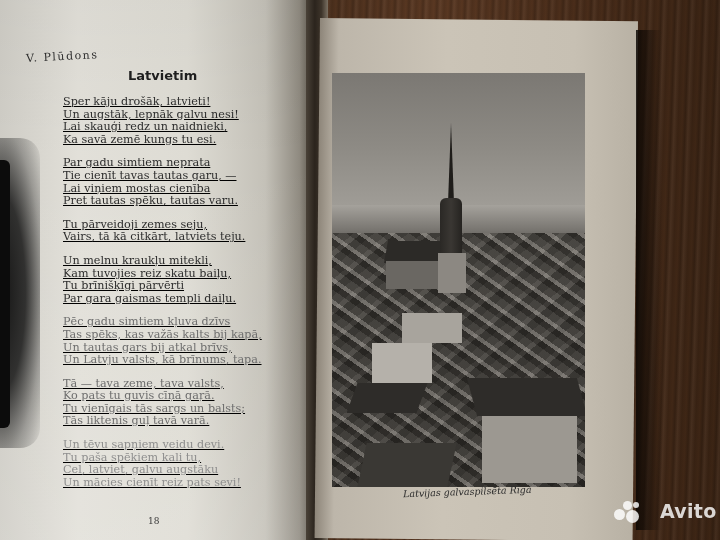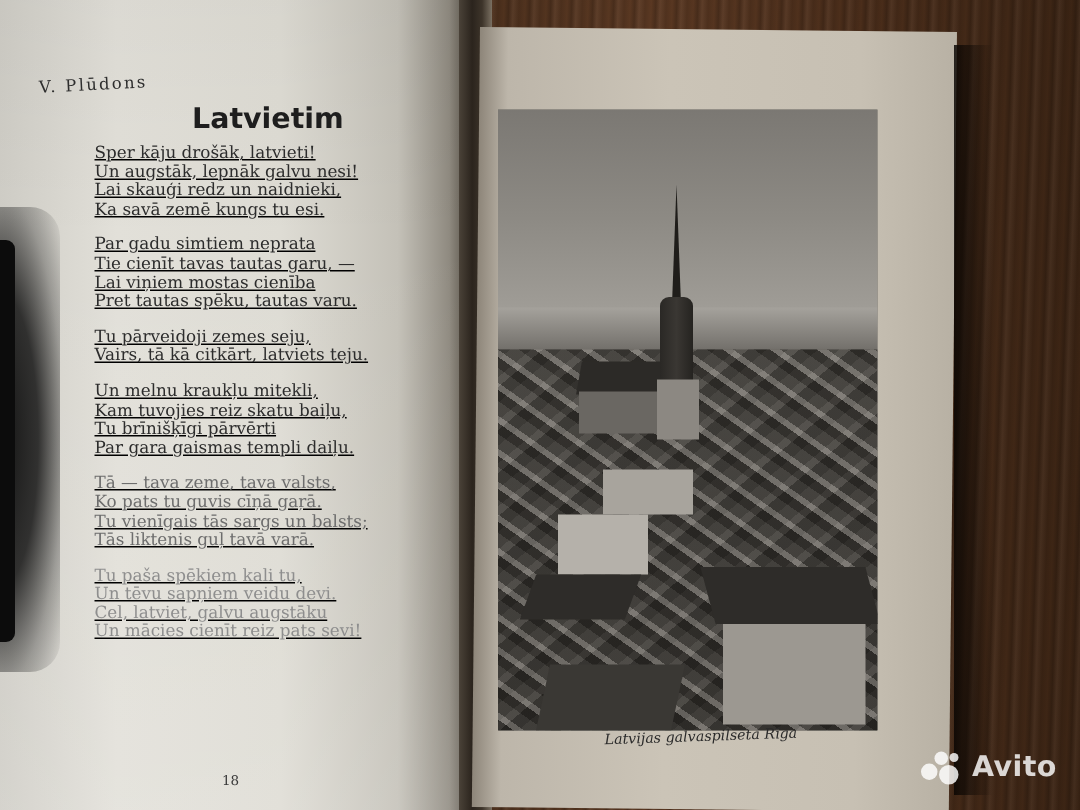--- a/index.html
+++ b/index.html
@@ -39,21 +39,21 @@
     background:#0c0c0c; border-radius:0 6px 6px 0;
   }
   .author {
     position:absolute; left:26px; top:50px;
     font-size:11px; letter-spacing:1.5px; color:#2e2e2e;
     transform: rotate(-3deg);
   }
   .poem-title {
     position:absolute; left:128px; top:68px;
     font-family: "DejaVu Sans", "Liberation Sans", sans-serif;
-    font-weight:bold; font-size:19px; color:#1e1e1e;
+    font-weight:bold; font-size:13px; color:#1e1e1e;
   }
   .poem {
     position:absolute; left:63px; top:96px; width:240px;
   }
   .stanza { margin-bottom:11px;text-decoration:underline; }
   .line {
     display:block; font-size:11.2px; line-height:12.6px; color:#2c2c2c;
     white-space:nowrap;
   }
   .stanza.faded .line { color:#6d6d6d; }
@@ -118,21 +118,21 @@
     position:absolute; left:54px; top:188px; width:58px; height:28px;
     background:#6a6762;
   }
   .caption {
     position:absolute; left:403px; top:486px;
     font-style:italic; font-size:9.5px; color:#2a2a2a;
     transform: rotate(-2deg);
   }
   .watermark {
     position:absolute; left:614px; top:500px;
-    display:flex; align-items:center; gap:8px;
+    display:flex; align-items:center; gap:20px;
     color:rgba(255,255,255,0.82);
     font-family: "DejaVu Sans", "Liberation Sans", sans-serif;
     font-size:19px; font-weight:bold; letter-spacing:0.3px;text-align:right;
   }
   .wm-dots { position:relative; width:26px; height:22px; }
   .wm-dots span { position:absolute; border-radius:50%; background:rgba(255,255,255,0.82); }
 </style>
 </head>
 <body>
 
@@ -160,28 +160,34 @@
     <span class="line">Tu pārveidoji zemes seju,</span>
     <span class="line">Vairs, tā kā citkārt, latviets teju.</span>
   </div>
   <div class="stanza">
     <span class="line">Un melnu kraukļu mitekli,</span>
     <span class="line">Kam tuvojies reiz skatu baiļu,</span>
     <span class="line">Tu brīnišķīgi pārvērti</span>
     <span class="line">Par gara gaismas templi daiļu.</span>
   </div>
   <div class="stanza faded">
+    <span class="line">Pēc gadu simtiem kļuva dzīvs</span>
+    <span class="line">Tas spēks, kas važās kalts bij kapā,</span>
+    <span class="line">Un tautas gars bij atkal brīvs,</span>
+    <span class="line">Un Latvju valsts, kā brīnums, tapa.</span>
+  </div>
+  <div class="stanza faded">
     <span class="line">Tā — tava zeme, tava valsts,</span>
     <span class="line">Ko pats tu guvis cīņā gaŗā.</span>
     <span class="line">Tu vienīgais tās sargs un balsts;</span>
     <span class="line">Tās liktenis guļ tavā varā.</span>
   </div>
   <div class="stanza faded2">
+    <span class="line">Un tēvu sapņiem veidu devi.</span>
     <span class="line">Tu paša spēkiem kali tu,</span>
-    <span class="line">Un tēvu sapņiem veidu devi.</span>
     <span class="line">Cel, latviet, galvu augstāku</span>
     <span class="line">Un mācies cienīt reiz pats sevi!</span>
   </div>
 </div>
 
 <div class="page-num">18</div>
 
 <div class="phone-shadow"></div>
 <div class="phone-body"></div>
 

